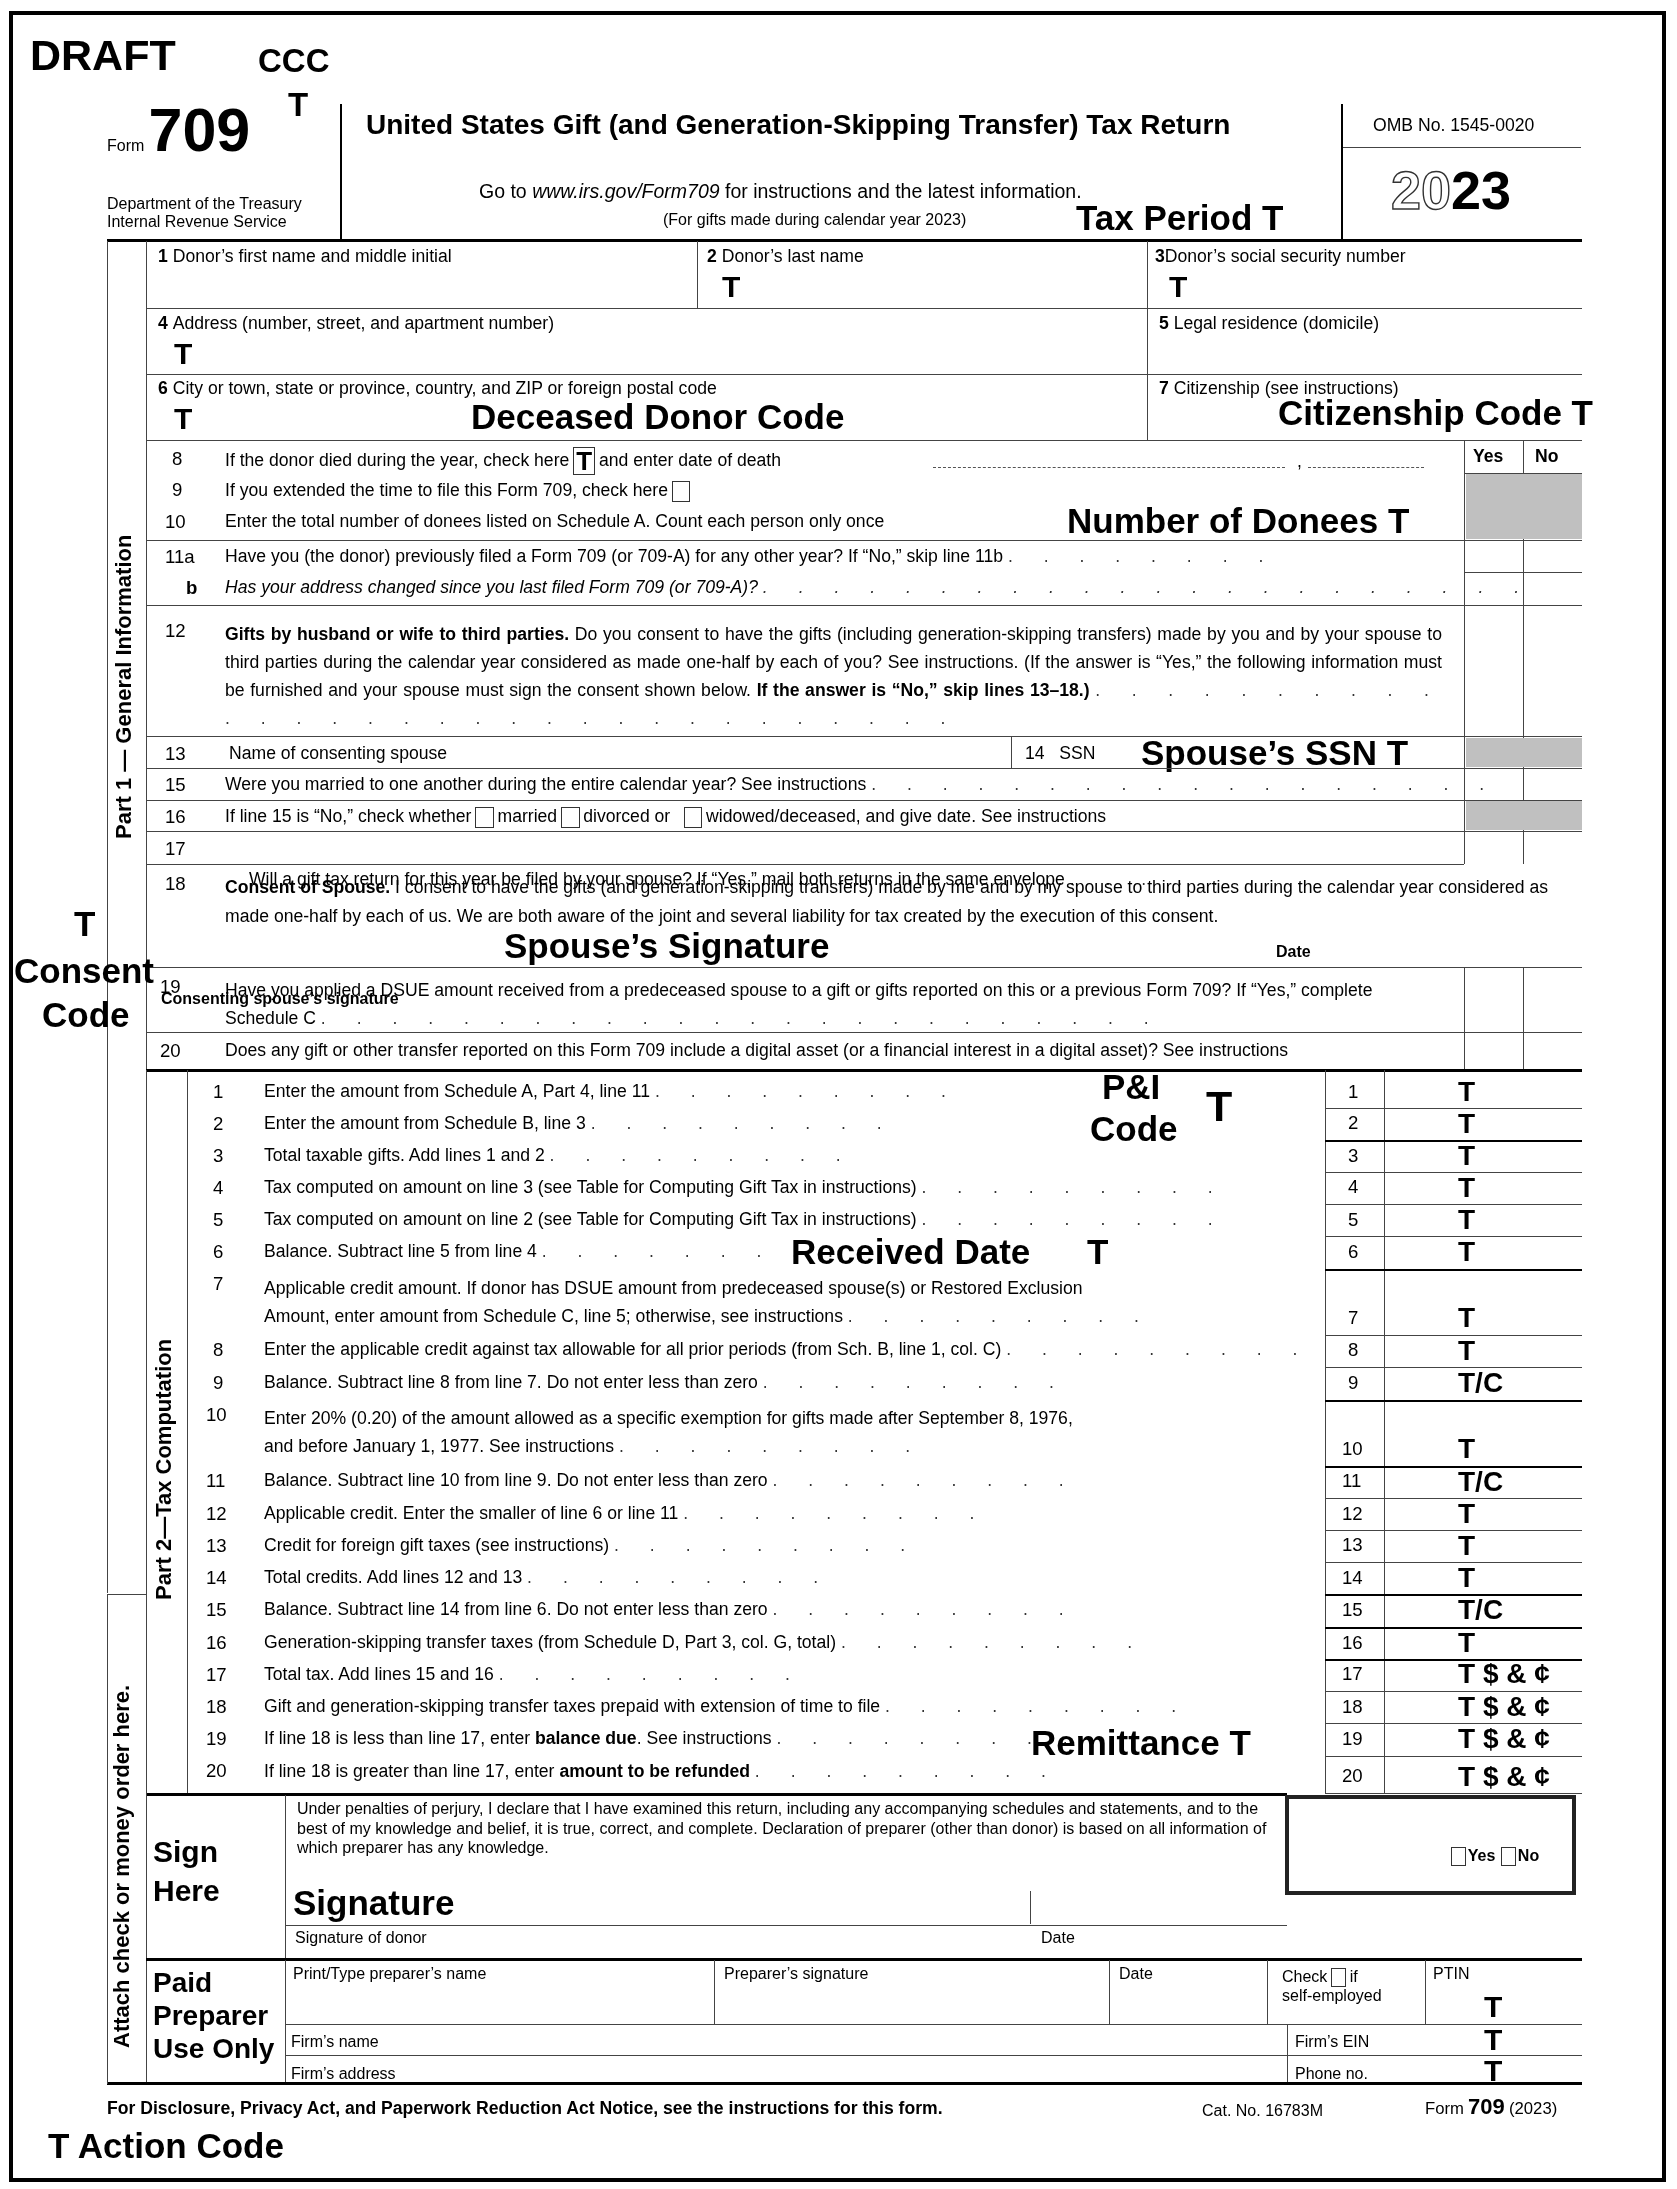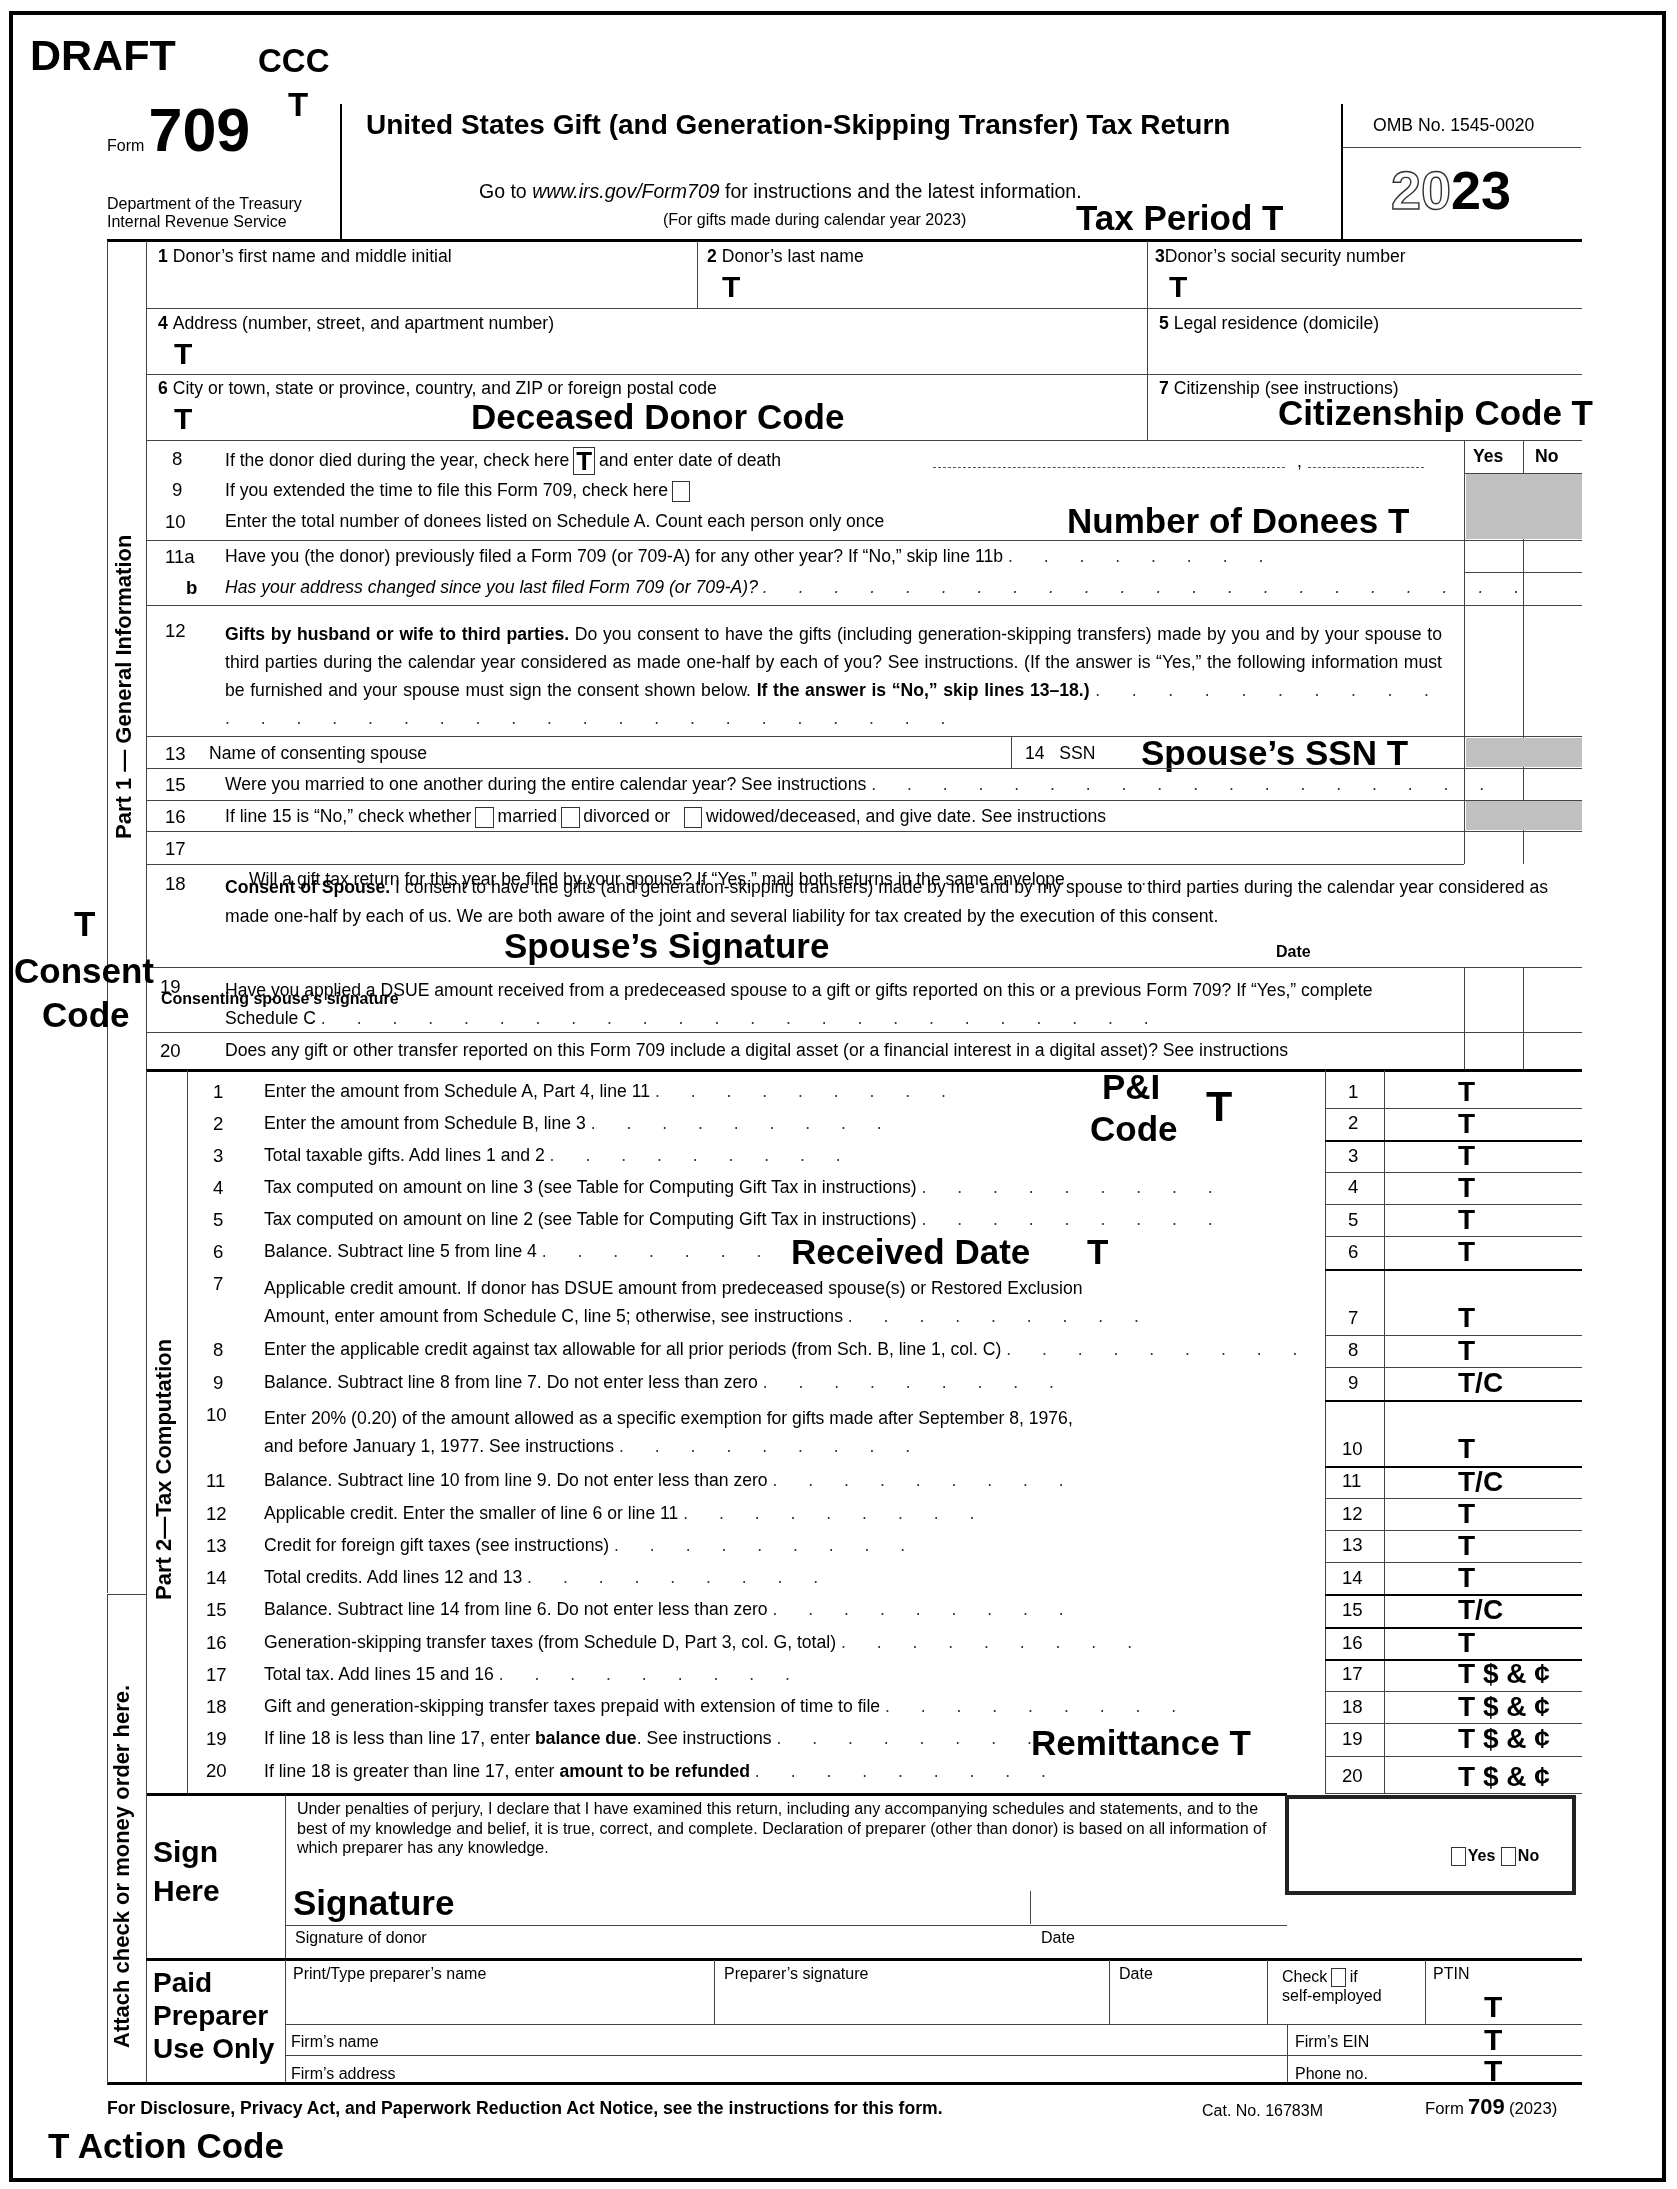--- a/index.html
+++ b/index.html
@@ -111,21 +111,21 @@
 <div class="abs" style="left:1525px;top:574px;width:56px;height:30px;"></div>
 <div class="hl" style="left:146px;top:605px;width:1436px;"></div>
 
 <div class="abs num" style="left:165px;top:621px;">12</div>
 <div class="abs s just" style="left:225px;top:620px;width:1217px;line-height:28px;"><b>Gifts by husband or wife to third parties.</b><span> Do you consent to have the gifts (including generation-skipping transfers) made by you and by your spouse to third parties during the calendar year considered as made one-half by each of you? See instructions. (If the answer is “Yes,” the following information must be furnished and your spouse must sign the consent shown below. </span><b>If the answer is “No,” skip lines 13–18.)</b> <span class="dots">. . . . . . . . . . . . . . . . . . . . . . . . . . . . . . .</span></div>
 <div class="abs" style="left:1466px;top:608px;width:56px;height:128px;"></div>
 <div class="abs" style="left:1525px;top:608px;width:56px;height:128px;"></div>
 <div class="hl" style="left:146px;top:736px;width:1436px;"></div>
 
 <div class="abs num" style="left:165px;top:744px;">13</div>
-<div class="abs s" style="left:209px;top:743px;">Name of consenting spouse</div>
+<div class="abs s" style="left:229px;top:743px;">Name of consenting spouse</div>
 <div class="abs" style="left:519px;top:739px;width:482px;height:28px;"></div>
 <div class="vl" style="left:1011px;top:736px;height:32px;"></div>
 <div class="abs s" style="left:1025px;top:743px;"><span>14</span>&nbsp;&nbsp;&nbsp;<span>SSN</span></div>
 <div class="abs ann" style="left:1141px;top:733px;">Spouse’s SSN T</div>
 <div class="gray" style="left:1466px;top:738px;width:116px;height:29px;"></div>
 <div class="hl" style="left:146px;top:768px;width:1436px;"></div>
 
 <div class="abs num" style="left:165px;top:775px;">15</div>
 <div class="abs s" style="left:225px;top:774px;"><span>Were you married to one another during the entire calendar year? See instructions</span> <span class="dots">. . . . . . . . . . . . . . . . . .</span></div>
 <div class="abs" style="left:1466px;top:770px;width:56px;height:28px;"></div>

